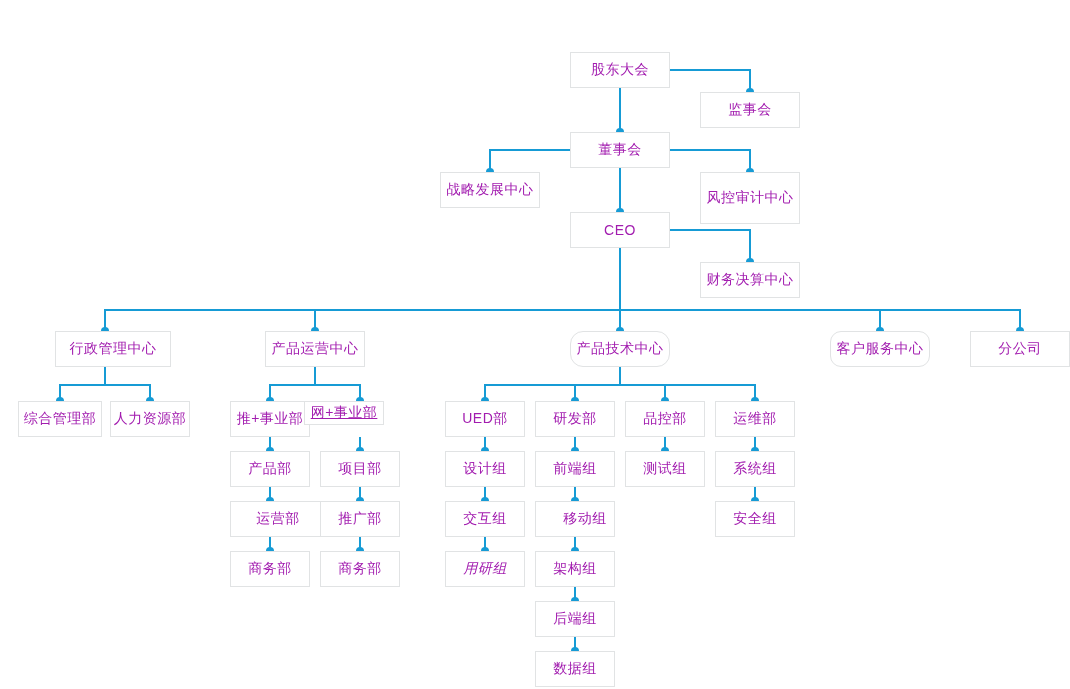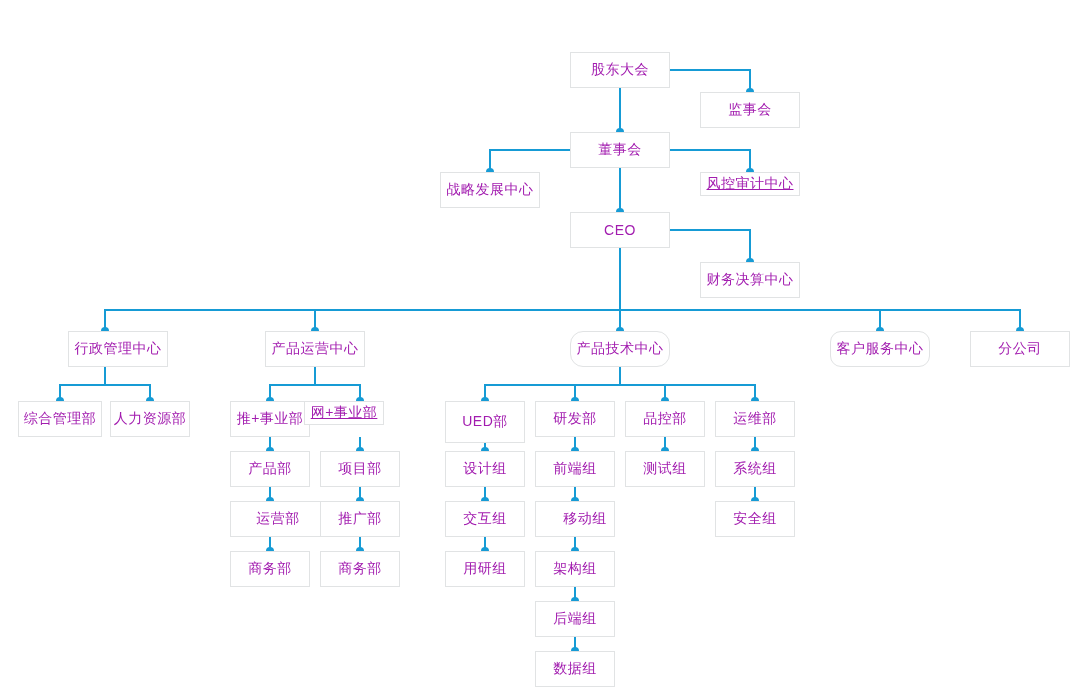--- a/index.html
+++ b/index.html
@@ -111,47 +111,47 @@
       <circle cx="575" cy="651" r="4" fill="#169BD5"></circle>
       <circle cx="665" cy="451" r="4" fill="#169BD5"></circle>
       <circle cx="755" cy="451" r="4" fill="#169BD5"></circle>
       <circle cx="755" cy="501" r="4" fill="#169BD5"></circle>
     </svg>
   <div>
       <div class="node" style="left: 570px; top: 52px; width: 100px; height: 36px;">股东大会</div>
       <div class="node" style="left: 700px; top: 92px; width: 100px; height: 36px;">监事会</div>
       <div class="node" style="left: 570px; top: 132px; width: 100px; height: 36px;">董事会</div>
       <div class="node" style="left: 440px; top: 172px; width: 100px; height: 36px;">战略发展中心</div>
-      <div class="node" style="left: 700px; top: 172px; width: 100px; height: 24px; text-decoration: underline;">风控审计中心</div>
+      <div class="node" style="left: 700px; top: 172px; width: 100px; height: 52px;">风控审计中心</div>
       <div class="node" style="left: 570px; top: 212px; width: 100px; height: 36px;">CEO</div>
       <div class="node" style="left: 700px; top: 262px; width: 100px; height: 36px;">财务决算中心</div>
-      <div class="node" style="left: 55px; top: 331px; width: 100px; height: 36px; margin-left: 13px;">行政管理中心</div>
+      <div class="node" style="left: 55px; top: 331px; width: 116px; height: 36px;">行政管理中心</div>
       <div class="node" style="left: 265px; top: 331px; width: 100px; height: 36px;">产品运营中心</div>
       <div class="node" style="left: 570px; top: 331px; width: 100px; height: 36px; border-radius: 13px;">产品技术中心</div>
       <div class="node" style="left: 830px; top: 331px; width: 100px; height: 36px; border-radius: 11px;">客户服务中心</div>
       <div class="node" style="left: 970px; top: 331px; width: 100px; height: 36px;">分公司</div>
       <div class="node" style="left: 18px; top: 401px; width: 84px; height: 36px;">综合管理部</div>
       <div class="node" style="left: 110px; top: 401px; width: 80px; height: 36px;">人力资源部</div>
       <div class="node" style="left: 230px; top: 401px; width: 80px; height: 36px;">推+事业部</div>
       <div class="node" style="left: 304px; top: 401px; width: 80px; height: 24px; text-decoration: underline;">网+事业部</div>
       <div class="node" style="left: 230px; top: 451px; width: 80px; height: 36px;">产品部</div>
       <div class="node" style="left: 320px; top: 451px; width: 80px; height: 36px;">项目部</div>
       <div class="node" style="left: 230px; top: 501px; width: 96px; height: 36px;">运营部</div>
       <div class="node" style="left: 320px; top: 501px; width: 80px; height: 36px;">推广部</div>
       <div class="node" style="left: 230px; top: 551px; width: 80px; height: 36px;">商务部</div>
       <div class="node" style="left: 320px; top: 551px; width: 80px; height: 36px;">商务部</div>
-      <div class="node" style="left: 445px; top: 401px; width: 80px; height: 42px;">UED部</div>
+      <div class="node" style="left: 445px; top: 401px; width: 80px; height: 36px;">UED部</div>
       <div class="node" style="left: 535px; top: 401px; width: 80px; height: 36px;">研发部</div>
       <div class="node" style="left: 625px; top: 401px; width: 80px; height: 36px;">品控部</div>
       <div class="node" style="left: 715px; top: 401px; width: 80px; height: 36px;">运维部</div>
       <div class="node" style="left: 445px; top: 451px; width: 80px; height: 36px;">设计组</div>
       <div class="node" style="left: 535px; top: 451px; width: 80px; height: 36px;">前端组</div>
       <div class="node" style="left: 625px; top: 451px; width: 80px; height: 36px;">测试组</div>
       <div class="node" style="left: 715px; top: 451px; width: 80px; height: 36px;">系统组</div>
       <div class="node" style="left: 445px; top: 501px; width: 80px; height: 36px; font-family: Liberation Serif, serif;">交互组</div>
       <div class="node" style="left: 535px; top: 501px; width: 80px; height: 36px; padding-left: 20px;">移动组</div>
       <div class="node" style="left: 715px; top: 501px; width: 80px; height: 36px;">安全组</div>
-      <div class="node" style="left: 445px; top: 551px; width: 80px; height: 36px;">用研组</div>
+      <div class="node" style="left: 445px; top: 551px; width: 80px; height: 36px; font-style: italic;">用研组</div>
       <div class="node" style="left: 535px; top: 551px; width: 80px; height: 36px;">架构组</div>
       <div class="node" style="left: 535px; top: 601px; width: 80px; height: 36px;">后端组</div>
       <div class="node" style="left: 535px; top: 651px; width: 80px; height: 36px;">数据组</div>
     </div>
 </div>
 
 </body></html>

